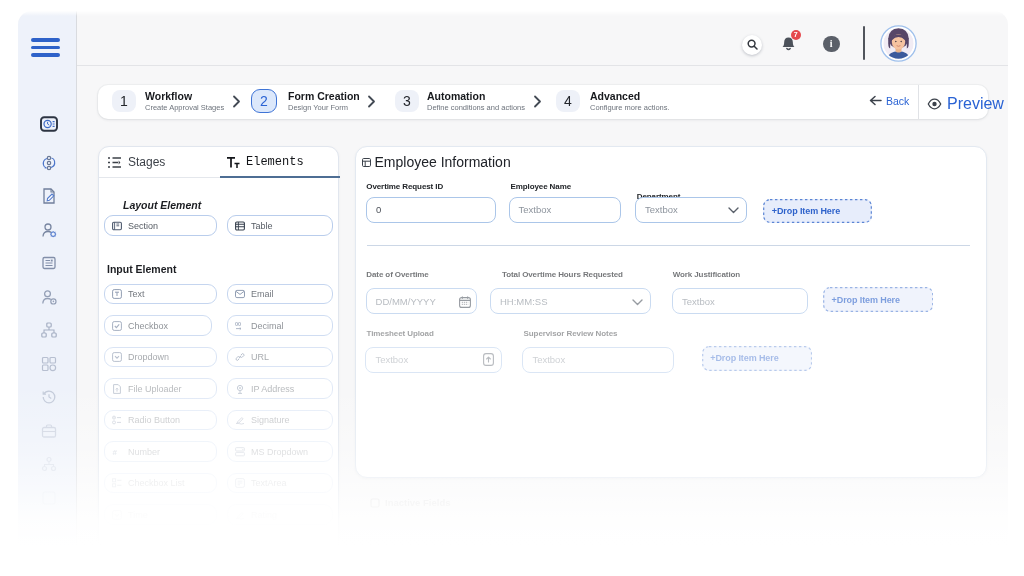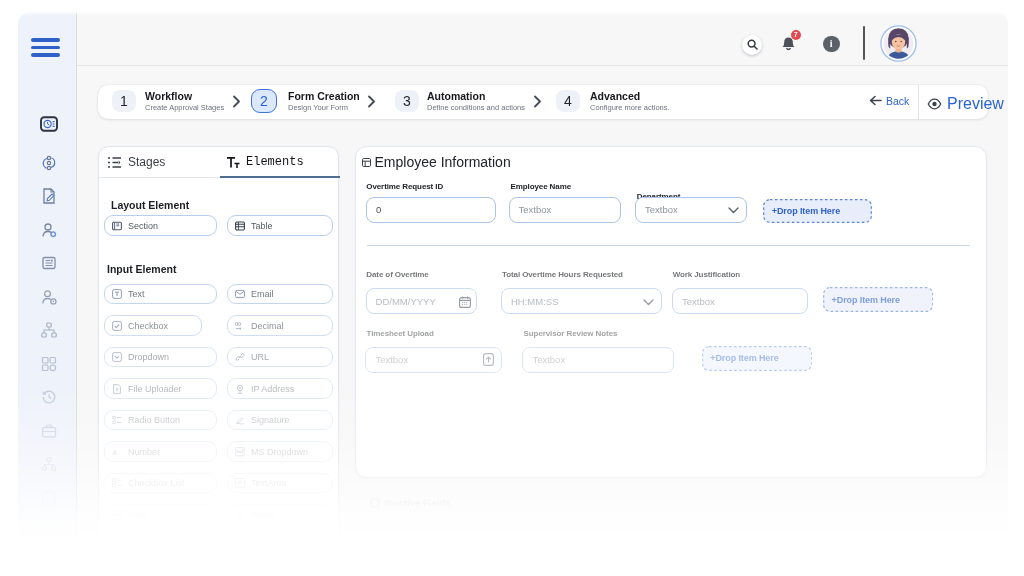--- a/index.html
+++ b/index.html
@@ -232,21 +232,21 @@
     <div id="tabline"></div>
     <div class="tab" style="left:8px;"><svg width="15" height="13" viewBox="0 0 15 13">
           <path d="M1 2 H3 M1 6.5 H3 M1 11 H3" stroke="#3c4148" stroke-width="1.6"></path>
           <path d="M5.5 2 H14 M5.5 6.5 H11 M5.5 11 H14" stroke="#3c4148" stroke-width="1.6"></path>
           <path d="M11.6 4.6 L13.4 6.5 L11.6 8.4" fill="#3c4148" stroke="none"></path>
         </svg>Stages</div>
     <div class="tab active" style="left:127px;font-family:Liberation Mono, monospace;"><svg width="14" height="13" viewBox="0 0 14 13">
           <path d="M1 1.8 H9 M5 1.8 V11.5" stroke="#131519" stroke-width="1.7"></path>
           <path d="M8.5 7.5 H13.5 M11 7.5 V12" stroke="#131519" stroke-width="1.5"></path>
         </svg>Elements</div>
-    <div class="h6" style="left:12px; top:52.2px;">Layout Element</div>
+    <div class="h6" style="left:24px; top:52.2px;font-style:italic;">Layout Element</div>
     <div class="h6" style="left:8px; top:116.5px;">Input Element</div>
     <div class="pill" style="left:5px; top:68.8px; width:113px;"><span class="pic">
           <svg width="10" height="10" viewBox="0 0 10 10">
             <rect x="0.6" y="1.2" width="8.8" height="7.6" rx="1.2" fill="none" stroke="#4e5a6e" stroke-width="1.1"></rect>
             <path d="M2.6 1.2 V8.8 M4.4 3 H7.2 M4.4 4.8 H7.2" stroke="#4e5a6e" stroke-width="0.9"></path>
           </svg>
         </span>Section</div>
     <div class="pill" style="left:128px; top:68.8px; width:106px;"><span class="pic">
           <svg width="10" height="10" viewBox="0 0 10 10">
             <rect x="0.6" y="1" width="8.8" height="8" rx="1.2" fill="none" stroke="#39424f" stroke-width="1.1"></rect>
@@ -259,21 +259,21 @@
             <rect x="0.6" y="0.6" width="8.8" height="8.8" rx="1.6" fill="none" stroke="#7a89a3" stroke-width="1"></rect>
             <path d="M3 3.2 H7 M5 3.2 V7" stroke="#7a89a3" stroke-width="1"></path>
           </svg>
         </span>Text</div>
     <div class="pill" style="left:128px; top:137.4px; width:106px; opacity:0.82;"><span class="pic">
           <svg width="10" height="10" viewBox="0 0 10 10">
             <rect x="0.5" y="1.4" width="9" height="7.2" rx="1.4" fill="none" stroke="#7a89a3" stroke-width="1"></rect>
             <path d="M1 2.4 L5 5.4 L9 2.4" fill="none" stroke="#7a89a3" stroke-width="1"></path>
           </svg>
         </span>Email</div>
-    <div class="pill" style="left:5px; top:168.9px; width:98px; opacity:0.66;"><span class="pic">
+    <div class="pill" style="left:5px; top:168.9px; width:108px; opacity:0.66;"><span class="pic">
           <svg width="10" height="10" viewBox="0 0 10 10">
             <rect x="0.6" y="0.6" width="8.8" height="8.8" rx="1.6" fill="none" stroke="#7a89a3" stroke-width="1"></rect>
             <path d="M2.8 5 L4.4 6.6 L7.2 3.4" fill="none" stroke="#7a89a3" stroke-width="1.1"></path>
           </svg>
         </span>Checkbox</div>
     <div class="pill" style="left:128px; top:168.9px; width:106px; opacity:0.66;"><span class="pic">
           <svg width="10" height="10" viewBox="0 0 10 10">
             <text x="0" y="4.8" font-size="5.5" fill="#7a89a3" font-weight="bold">00</text>
             <path d="M1 7.6 H6 M6 7.6 L4.8 6.6 M6 7.6 L4.8 8.6" stroke="#7a89a3" stroke-width="0.9" fill="none"></path>
           </svg>
@@ -383,21 +383,21 @@
     <div class="fr2">
       <div class="flabel" style="left:10.3px; top:123px;">Date of Overtime</div>
       <div class="finput" style="left:9.6px; top:141.8px; width:111px;">DD/MM/YYYY
         <svg style="position:absolute; right:5px; top:6.5px;" width="12" height="12" viewBox="0 0 12 12">
             <rect x="0.6" y="1.6" width="10.8" height="9.8" rx="2" fill="none" stroke="#59606a" stroke-width="1.1"></rect>
             <path d="M0.6 4.4 H11.4 M3.4 0.4 V2.8 M8.6 0.4 V2.8" stroke="#59606a" stroke-width="1.1"></path>
             <path d="M2.8 6.3 H9.2 M2.8 8.3 H9.2" stroke="#59606a" stroke-width="0.9" stroke-dasharray="1.1 0.9"></path>
           </svg>
       </div>
       <div class="flabel" style="left:146px; top:123px;">Total Overtime Hours Requested</div>
-      <div class="finput" style="left:145px; top:141.8px; width:161px;">HH:MM:SS<svg style="position:absolute; right:7px; top:9.5px;" width="11" height="7" viewBox="0 0 11 7">
+      <div class="finput" style="left:134px; top:141.8px; width:161px;">HH:MM:SS<svg style="position:absolute; right:7px; top:9.5px;" width="11" height="7" viewBox="0 0 11 7">
             <path d="M1 1 L5.5 5.5 L10 1" fill="none" stroke="#59606a" stroke-width="1.4" stroke-linecap="round" stroke-linejoin="round"></path>
           </svg></div>
       <div class="flabel" style="left:316.7px; top:123px;">Work Justification</div>
       <div class="finput" style="left:316px; top:141.8px; width:136.4px;">Textbox</div>
       <div class="drop" style="left:467.1px; top:140.5px; width:110.4px; height:25px;">
           <svg class="db" width="110.4" height="25" viewBox="0 0 110.4 25">
             <rect x="0.7" y="0.7" width="109.0" height="23.6" rx="6.3" fill="none" stroke="#5b85d4" stroke-width="1.2" stroke-dasharray="2.4 2.6"></rect>
           </svg>
           <span style="position:relative;">+Drop Item Here</span>
         </div>

